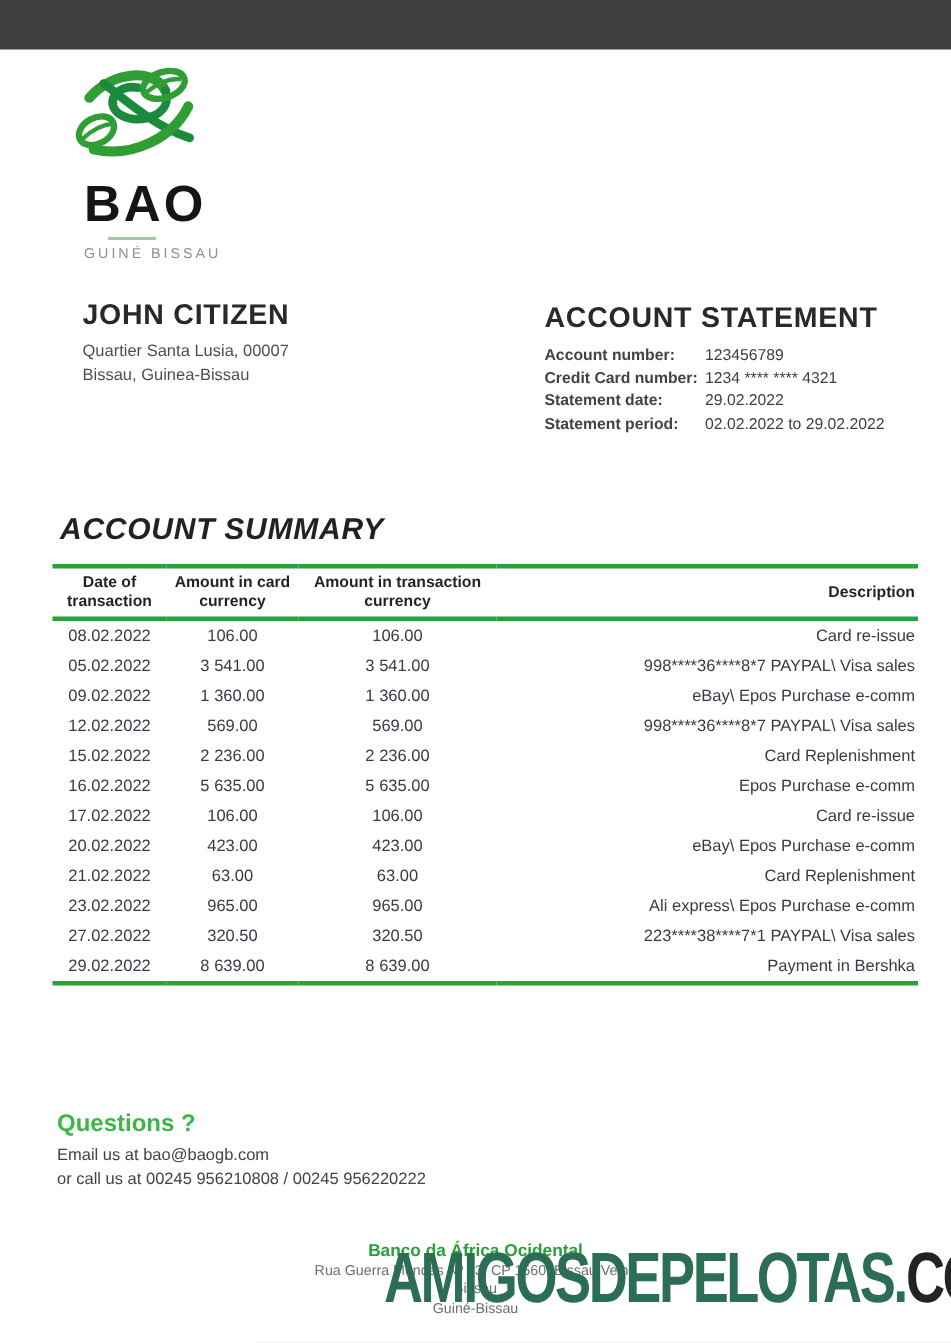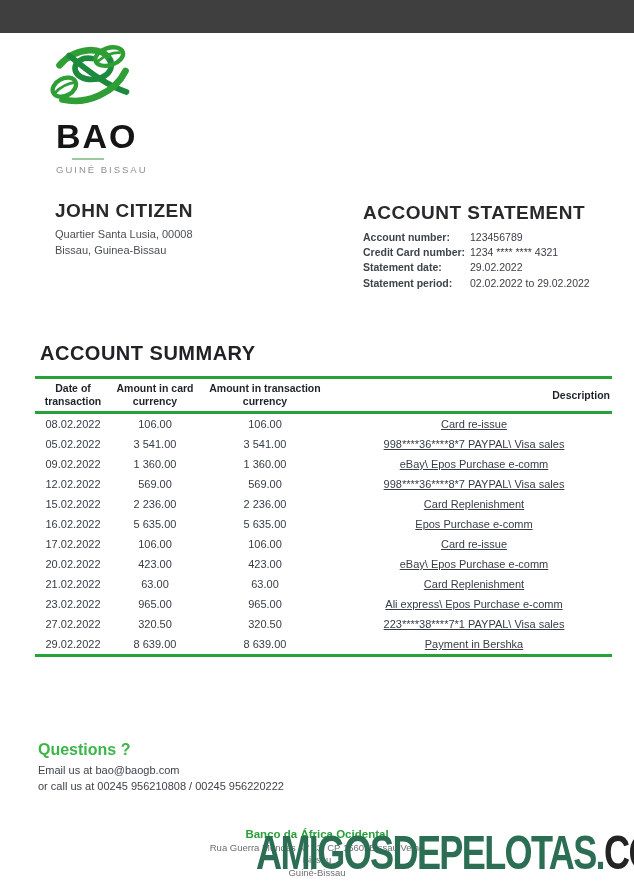--- a/index.html
+++ b/index.html
@@ -19,31 +19,31 @@
   .customer{position:absolute;left:55px;top:200px;}
   .customer-name{font-size:19px;font-weight:700;color:#27292b;letter-spacing:.5px;margin:0 0 5px 0;}
   .customer-line{font-size:11px;color:#4a4f55;line-height:1.45;}
   
   .statement{position:absolute;left:363px;top:202px;width:250px;}
   .statement-title{font-size:19px;font-weight:700;color:#27292b;letter-spacing:.5px;margin:0 0 6px 0;}
   .fld{display:flex;font-size:10.5px;line-height:1.45;}
   .fld .lbl{width:107px;color:#3e4449;font-weight:600;flex:none;}
   .fld .val{color:#3a3f45;}
   
-  .summary-title{position:absolute;left:40px;top:342px;font-size:20px;font-weight:700;color:#202226;letter-spacing:.5px;}
+  .summary-title{position:absolute;left:40px;top:342px;font-size:20px;font-weight:700;color:#202226;letter-spacing:.5px;font-style:italic;}
   .tbl{position:absolute;left:35px;top:376px;width:577px;border-collapse:collapse;table-layout:fixed;}
   .tbl thead th{
     border-top:3px solid #27a239;border-bottom:3px solid #27a239;
     font-size:10.5px;font-weight:700;color:#1f2329;padding:3px 2px;line-height:1.25;
     vertical-align:middle;
   }
   .tbl th,.tbl td{text-align:center;}
   .tbl th.desc{text-align:right;padding-left:29px;}
   .tbl td{font-size:11px;color:#363c46;padding:4px 2px;}
-  .tbl td.desc{text-align:center;padding-left:7px;text-decoration:underline;}
+  .tbl td.desc{text-align:right;padding-left:7px;}
   .tbl tbody{border-bottom:3px solid #27a239;}
   
   .questions{position:absolute;left:38px;top:741px;}
   .q-title{font-size:16px;font-weight:700;color:#3cb54a;margin:0 0 4px 0;}
   .q-line{font-size:11px;color:#3e444a;line-height:1.45;}
   
   .footer{position:absolute;left:0;top:827px;width:634px;text-align:center;z-index:1;}
   .f-bank{font-size:11.5px;font-weight:700;color:#2aa03c;line-height:1.3;}
   .f-line{font-size:9.5px;color:#6a6f74;line-height:1.3;}
   
@@ -74,21 +74,21 @@
       <ellipse cx="15" cy="45" rx="13" ry="9" transform="rotate(-28 15 45)" fill="none" stroke="#2f9e35" stroke-width="4.5"></ellipse>
       <path d="M5 51 Q 15 41 27 40" fill="none" stroke="#2f9e35" stroke-width="3"></path>
     </svg>
     <div class="brand">BAO</div>
     <div class="brand-rule"></div>
     <div class="brand-sub">GUINÉ BISSAU</div>
   </div>
 
   <div class="customer">
     <div class="customer-name">JOHN CITIZEN</div>
-    <div class="customer-line">Quartier Santa Lusia, 00008</div>
+    <div class="customer-line">Quartier Santa Lusia, 00007</div>
     <div class="customer-line">Bissau, Guinea-Bissau</div>
   </div>
 
   <div class="statement">
     <div class="statement-title">ACCOUNT STATEMENT</div>
     <div class="fld">
       <span class="lbl">Account number:</span>
       <span class="val">123456789</span>
     </div>
     <div class="fld">

